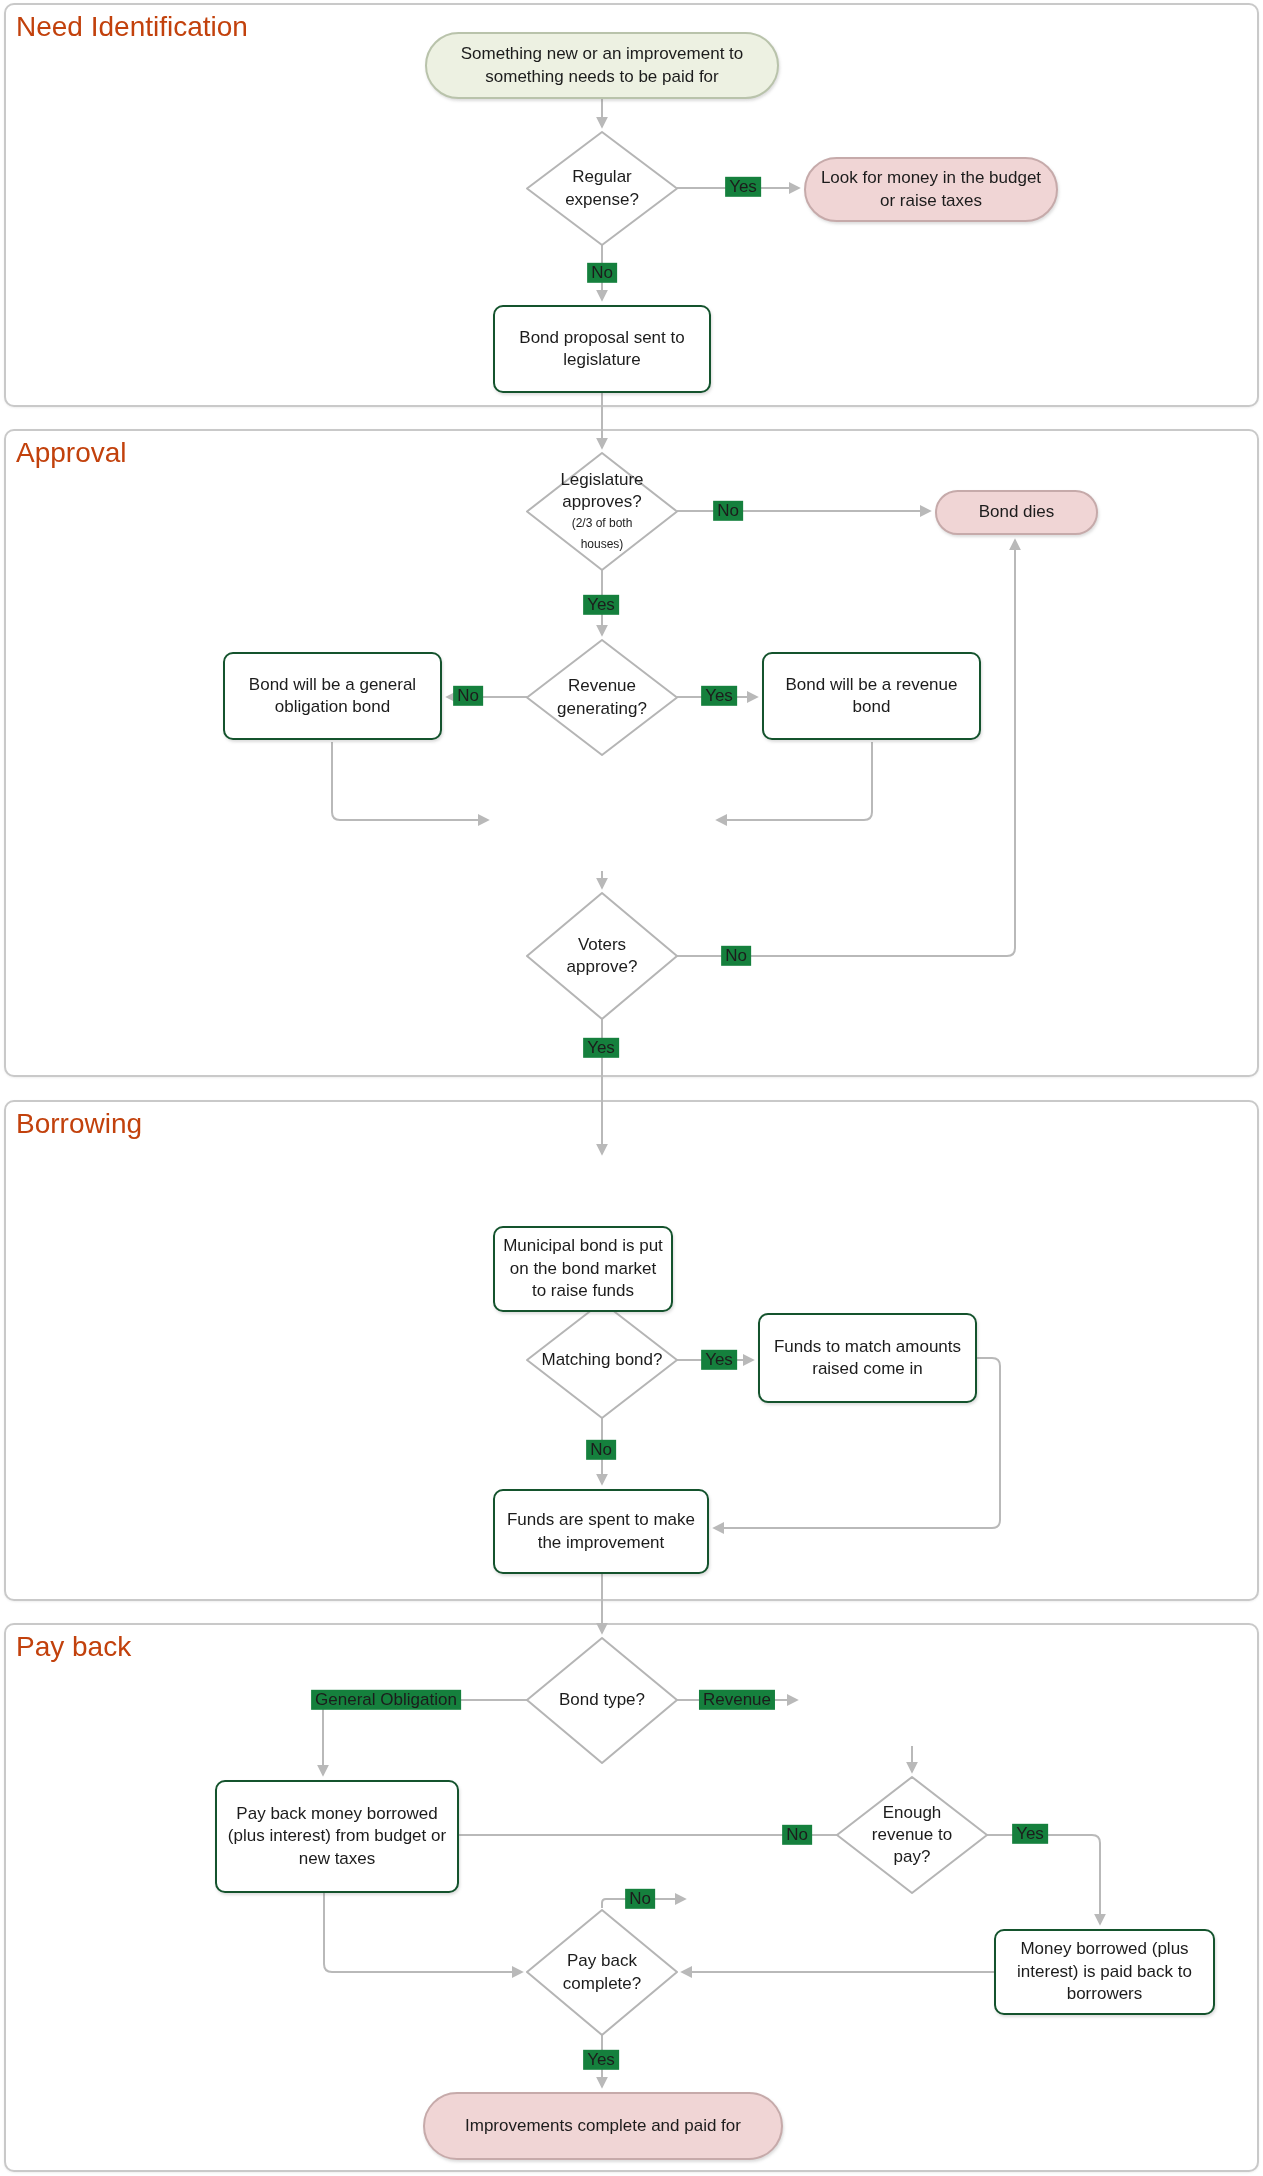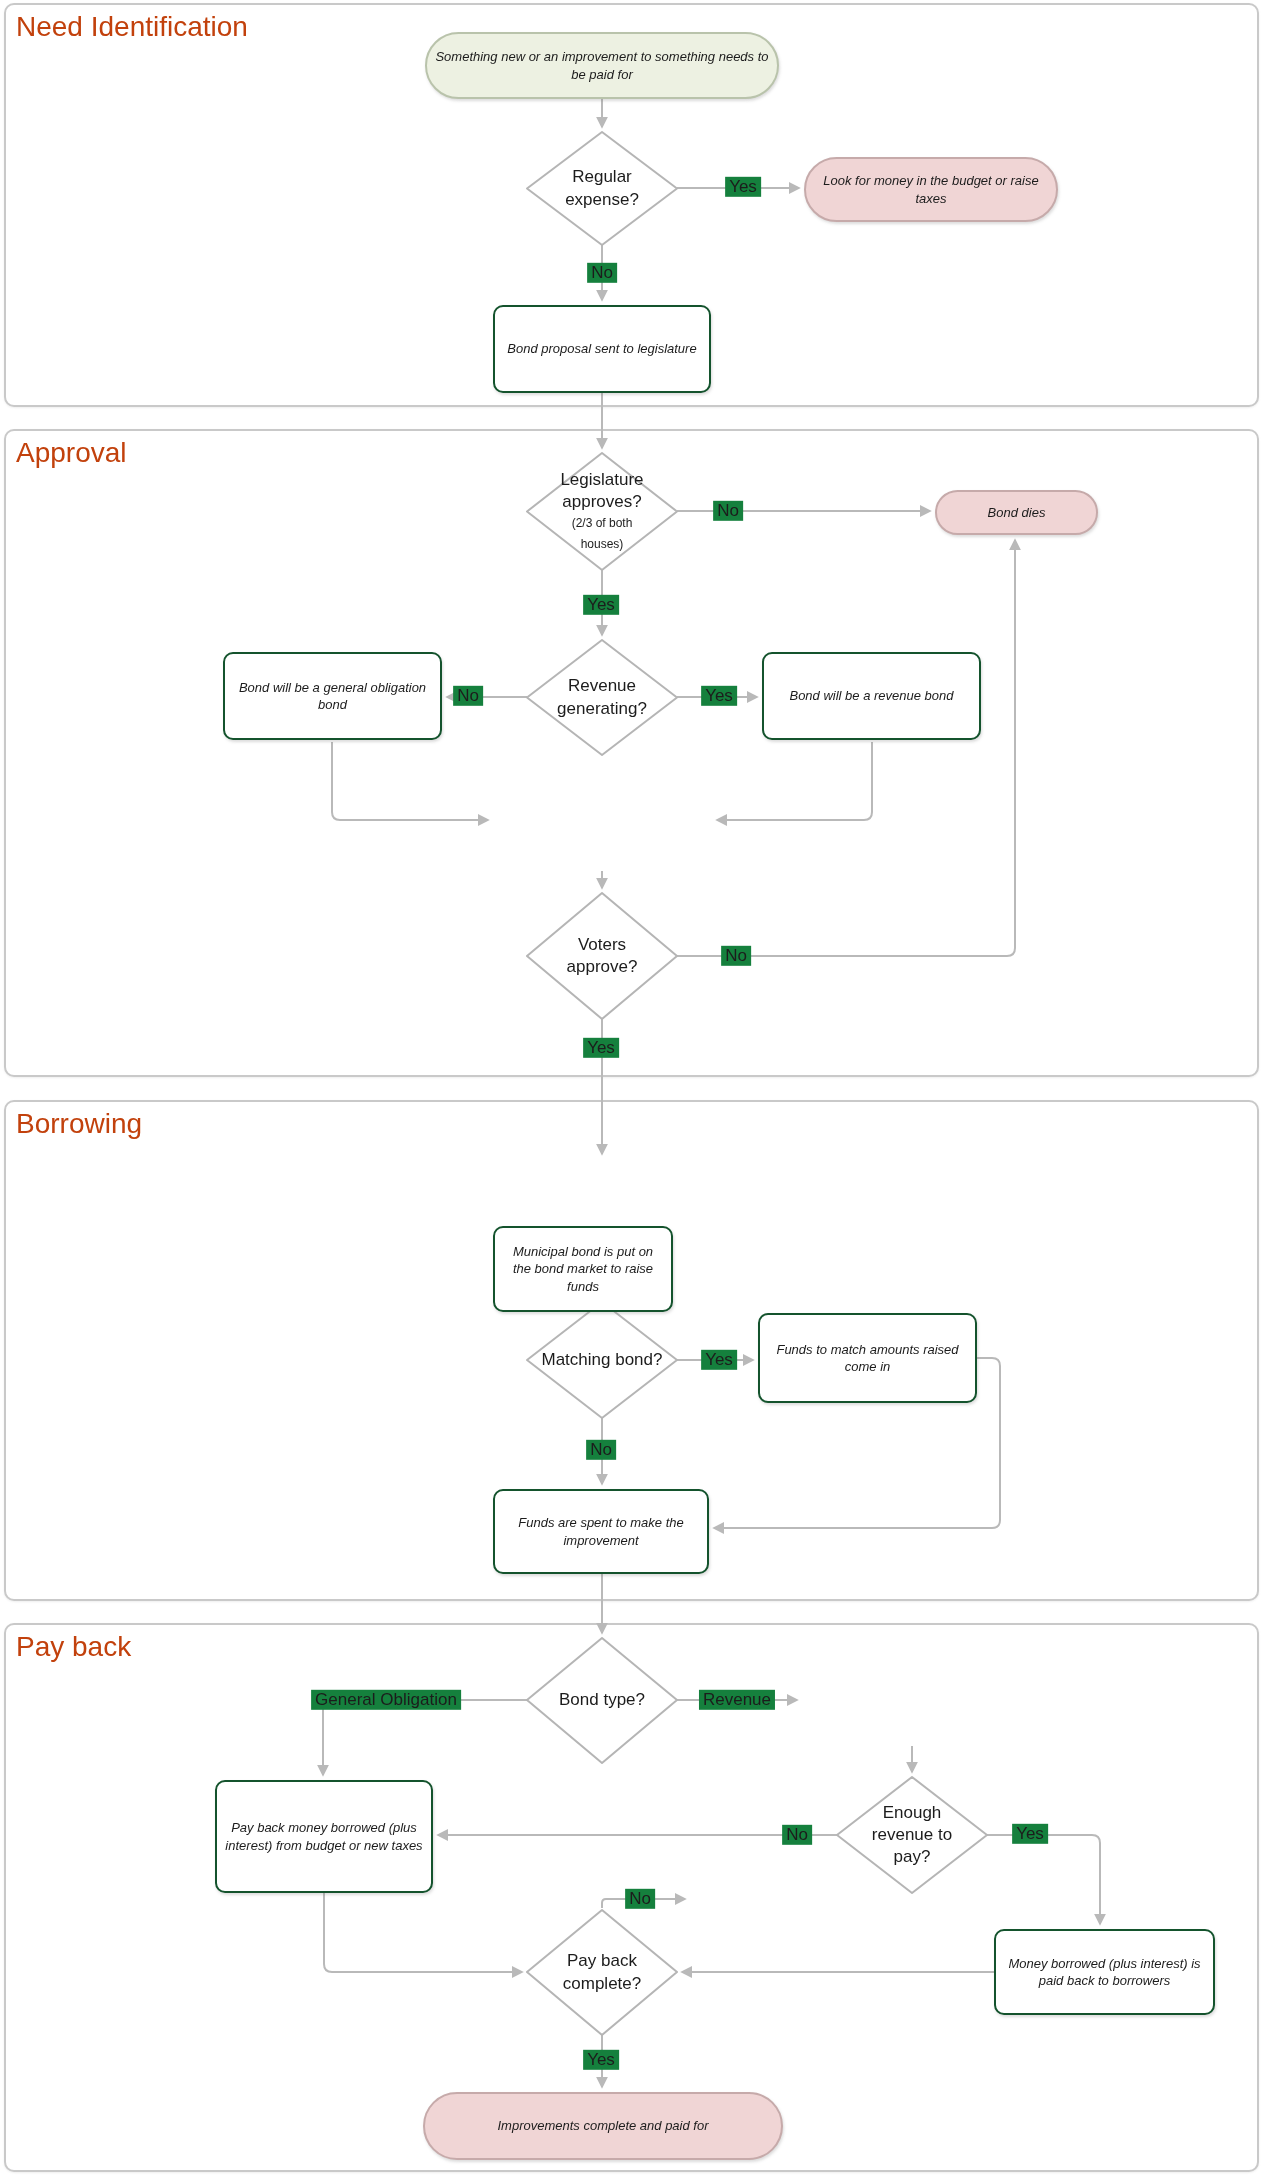--- a/index.html
+++ b/index.html
@@ -22,28 +22,27 @@
   .section-title{
     position:absolute;left:10px;top:6px;
     font-size:28px;line-height:1.15;color:#c2410c;
     white-space:nowrap;
   }
   #lines{position:absolute;left:0;top:0;z-index:3;}
   .node{
     position:absolute;z-index:5;
     display:flex;align-items:center;justify-content:center;
     text-align:center;
-    font-size:13px;line-height:1.32;
+    font-size:17px;line-height:1.32;
     background:#ffffff;
     border:2px solid #14532d;
     border-radius:10px;
     box-sizing:border-box;
     padding:4px 8px;
     box-shadow:1px 2px 3px rgba(130,130,130,.28);
-    font-style:italic;
   }
   .pill{border-radius:40px;}
   .green{background:#edf1e2;border-color:#b9c3ab;}
   .red{background:#f0d5d5;border-color:#c6aaaa;}
   .dlabel{
     position:absolute;z-index:6;
     display:flex;flex-direction:column;align-items:center;justify-content:center;
     text-align:center;font-size:17px;line-height:1.3;
     pointer-events:none;
   }
@@ -125,21 +124,21 @@
 
   <div class="node green pill" style="left:425px;top:32px;width:354px;height:67px">Something new or an improvement to something needs to be paid for</div>
   <div class="node red pill" style="left:804px;top:157px;width:254px;height:65px">Look for money in the budget or raise taxes</div>
   <div class="node" style="left:493px;top:305px;width:218px;height:88px">Bond proposal sent to legislature</div>
   <div class="node red pill" style="left:935px;top:490px;width:163px;height:45px">Bond dies</div>
   <div class="node" style="left:223px;top:652px;width:219px;height:88px">Bond will be a general obligation bond</div>
   <div class="node" style="left:762px;top:652px;width:219px;height:88px">Bond will be a revenue bond</div>
   <div class="node" style="left:493px;top:1226px;width:180px;height:86px">Municipal bond is put on the bond market to raise funds</div>
   <div class="node" style="left:758px;top:1313px;width:219px;height:90px">Funds to match amounts raised come in</div>
   <div class="node" style="left:493px;top:1489px;width:216px;height:85px">Funds are spent to make the improvement</div>
-  <div class="node" style="left:215px;top:1780px;width:218px;height:113px">Pay back money borrowed (plus interest) from budget or new taxes</div>
+  <div class="node" style="left:215px;top:1780px;width:244px;height:113px">Pay back money borrowed (plus interest) from budget or new taxes</div>
   <div class="node" style="left:994px;top:1929px;width:221px;height:86px">Money borrowed (plus interest) is paid back to borrowers</div>
   <div class="node red pill" style="left:423px;top:2092px;width:360px;height:68px">Improvements complete and paid for</div>
 
   <div class="dlabel" style="left:527px;top:132px;width:150px;height:113px">
     <span class="main">Regular expense?</span>
   </div>
   <div class="dlabel" style="left:527px;top:453px;width:150px;height:117px">
     <span class="main">Legislature approves?</span>
     <span class="sub">(2/3 of both houses)</span>
   </div>

